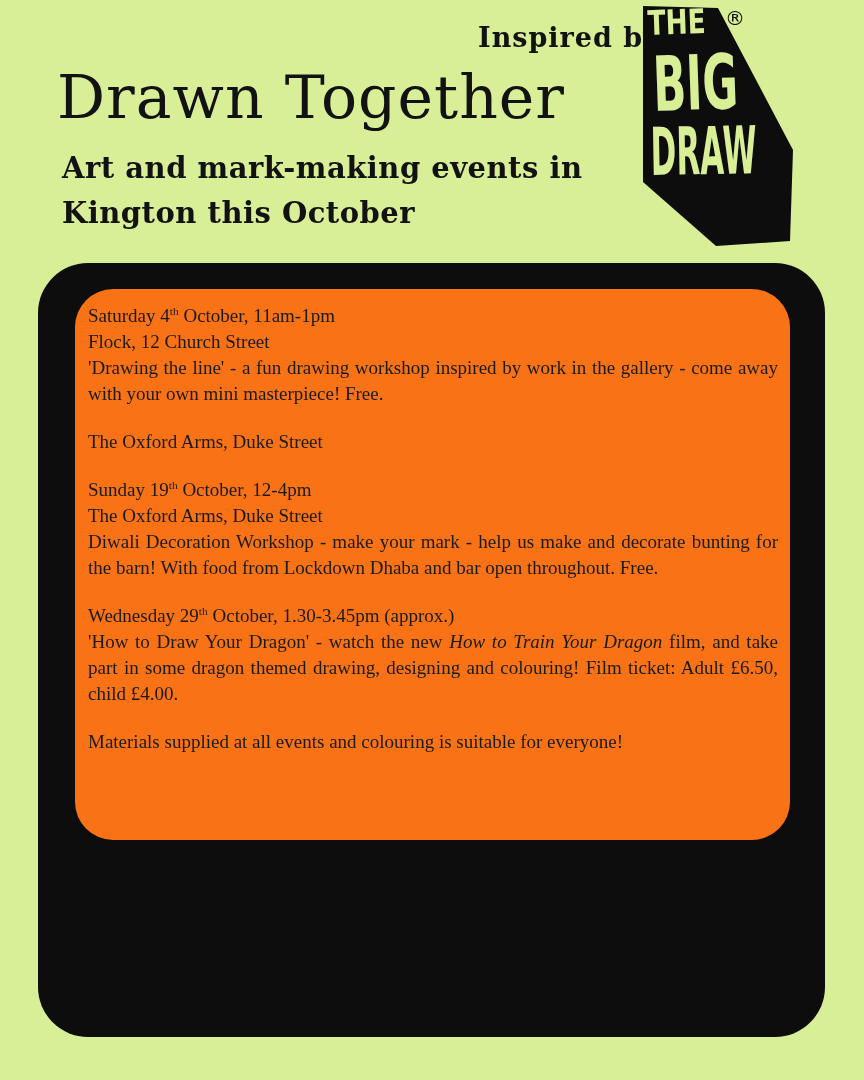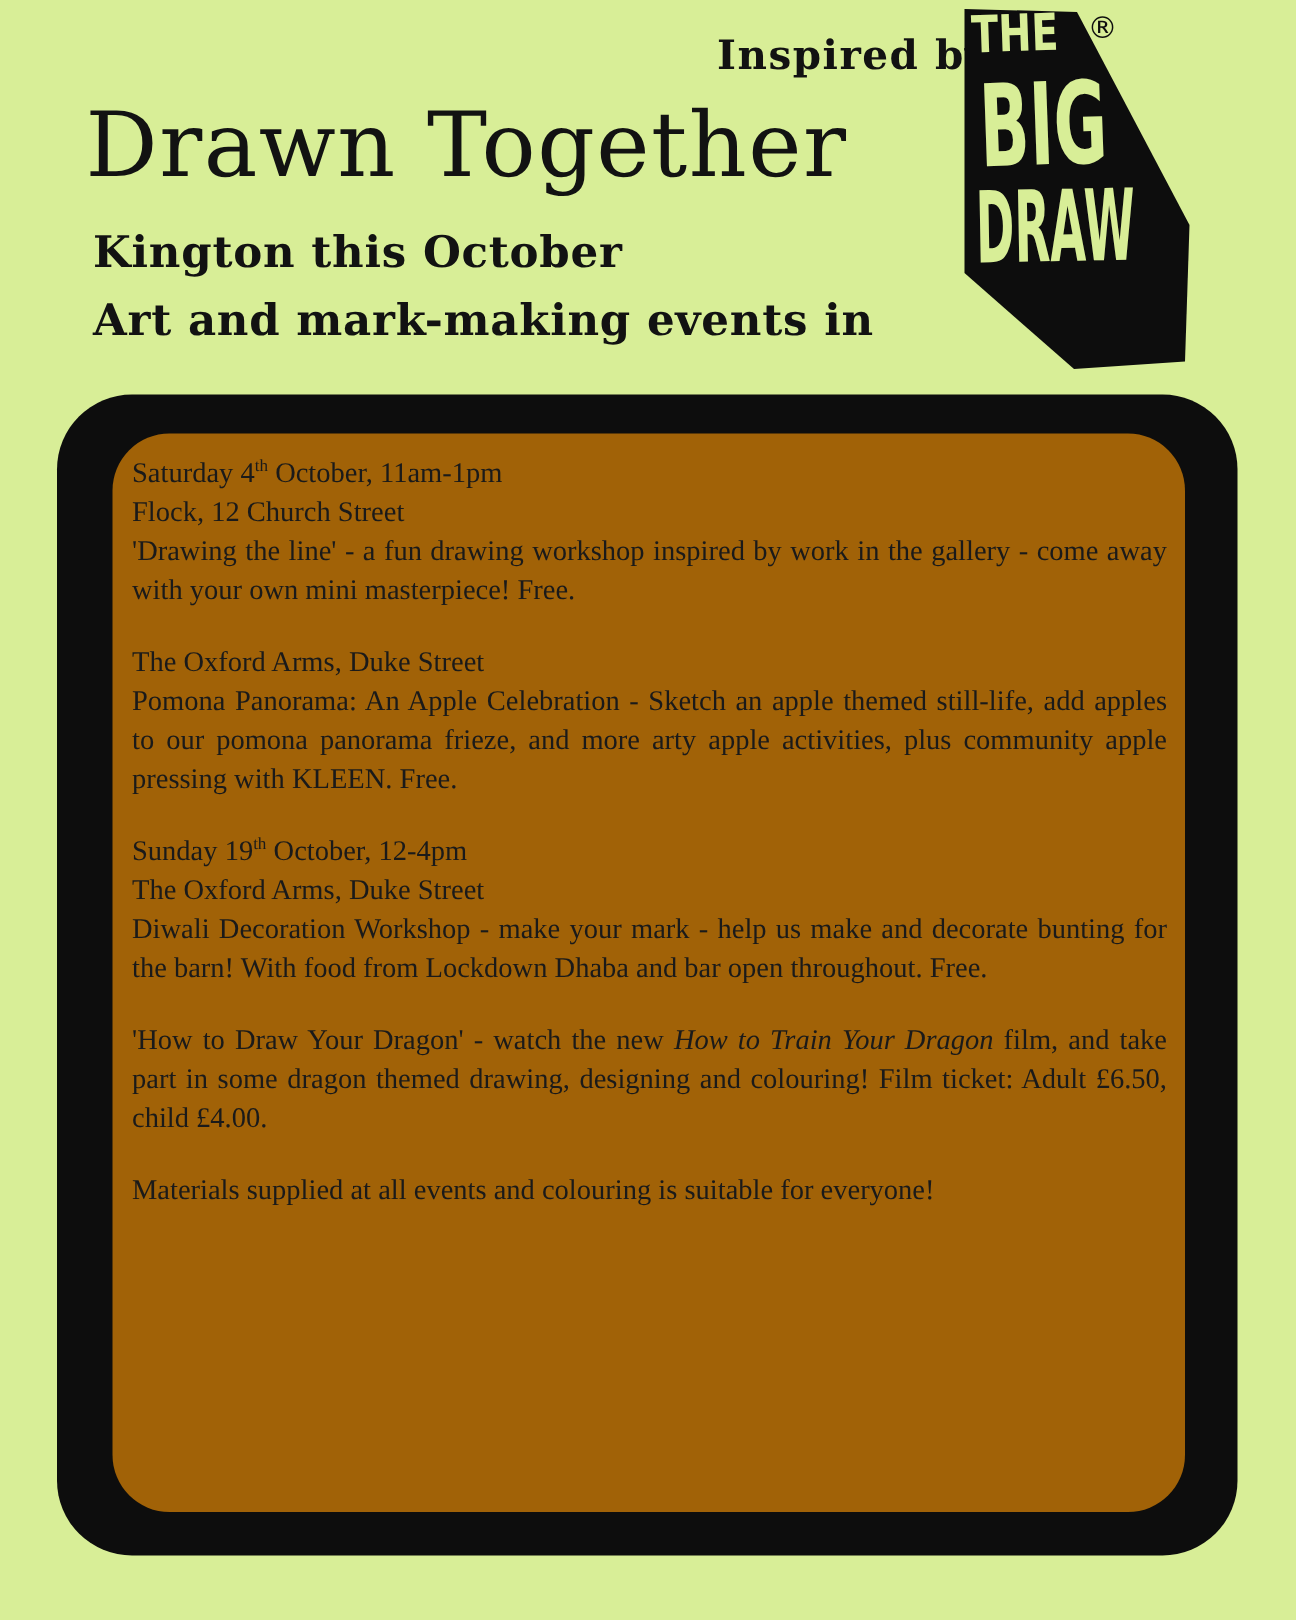--- a/index.html
+++ b/index.html
@@ -51,22 +51,22 @@
   .card-black {
     position: absolute;
     left: 38px; top: 263px;
     width: 787px; height: 774px;
     background: #0d0d0d;
     border-radius: 50px;
   }
   .card-white {
     position: absolute;
     left: 37px; top: 26px;
-    width: 715px; height: 719px;
-    background: #a16207;
+    width: 715px; height: 551px;
+    background: #f97316;
     border-radius: 38px;
     padding: 14px 12px 0 13px;
     overflow: hidden;
   }
   .event { margin-bottom: 22px; }
   .line {
     font-size: 19px;
     line-height: 26px;
     color: #1a1a1a;
   }
@@ -95,46 +95,46 @@
       <text x="7" y="32" font-family="DejaVu Sans, sans-serif" font-weight="bold" font-size="34" fill="#d8ee97" textLength="58" lengthAdjust="spacingAndGlyphs" transform="rotate(-2 7 32)">THE</text>
       <text x="13" y="108" font-family="DejaVu Sans, sans-serif" font-weight="bold" font-size="76" fill="#d8ee97" textLength="85" lengthAdjust="spacingAndGlyphs" transform="rotate(-2 13 108)">BIG</text>
       <text x="10" y="172" font-family="DejaVu Sans, sans-serif" font-weight="bold" font-size="66" fill="#d8ee97" textLength="106" lengthAdjust="spacingAndGlyphs" transform="rotate(-1 10 172)">DRAW</text>
       <text x="84" y="22" font-family="DejaVu Sans, sans-serif" font-size="20" fill="#0d0d0d">®</text>
     </svg>
   </div>
 
   <h1 class="title">Drawn Together</h1>
 
   <div class="subtitle">
+    <div>Art and mark-making events in</div>
     <div>Kington this October</div>
-    <div>Art and mark-making events in</div>
   </div>
 
   <div class="card-black">
     <div class="card-white">
       <div id="events-list">
   <div class="event">
     <p class="line date"><span>Saturday 4</span><sup>th</sup><span> October, 11am-1pm</span></p>
     <p class="line venue">Flock, 12 Church Street</p>
     <p class="line desc"><span>'Drawing the line' - a fun drawing workshop inspired by work in the gallery - come away with your own mini masterpiece! Free.</span></p>
   </div>
 
   <div class="event">
     <p class="line venue">The Oxford Arms, Duke Street</p>
-    <p class="line desc"><span>Pomona Panorama: An Apple Celebration - Sketch an apple themed still-life, add apples to our pomona panorama frieze, and more arty apple activities, plus community apple pressing with KLEEN. Free.</span></p>
   </div>
 
 
   <div class="event">
     <p class="line date"><span>Sunday 19</span><sup>th</sup><span> October, 12-4pm</span></p>
     <p class="line venue">The Oxford Arms, Duke Street</p>
     <p class="line desc"><span>Diwali Decoration Workshop - make your mark - help us make and decorate bunting for the barn! With food from Lockdown Dhaba and bar open throughout. Free.</span></p>
   </div>
 
   <div class="event">
+    <p class="line date"><span>Wednesday 29</span><sup>th</sup><span> October, 1.30-3.45pm (approx.)</span></p>
     <p class="line desc"><span>'How to Draw Your Dragon' - watch the new </span><em>How to Train Your Dragon</em><span> film, and take part in some dragon themed drawing, designing and colouring! Film ticket: Adult £6.50, child £4.00.</span></p>
   </div>
 </div>
       <p class="footer-note">Materials supplied at all events and colouring is suitable for everyone!</p>
     </div>
   </div>
 
 </div>
 
 </body></html>

